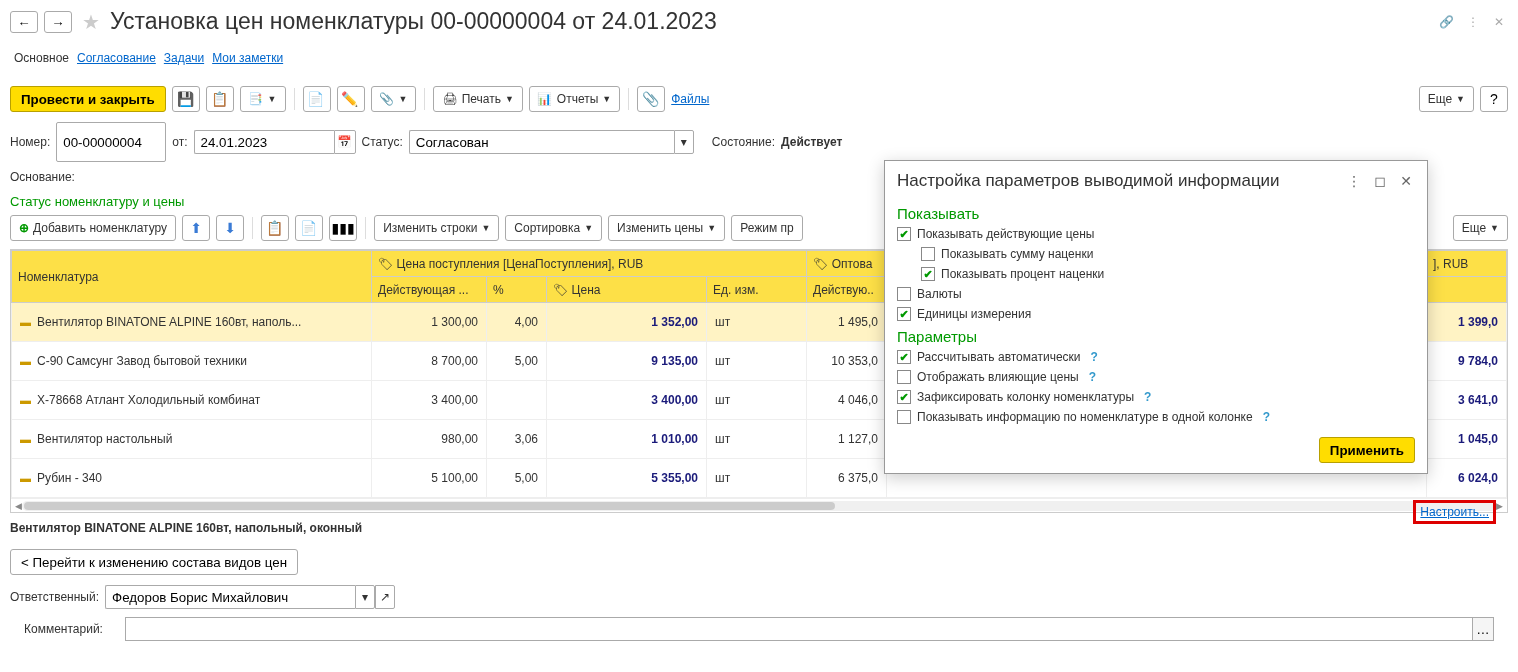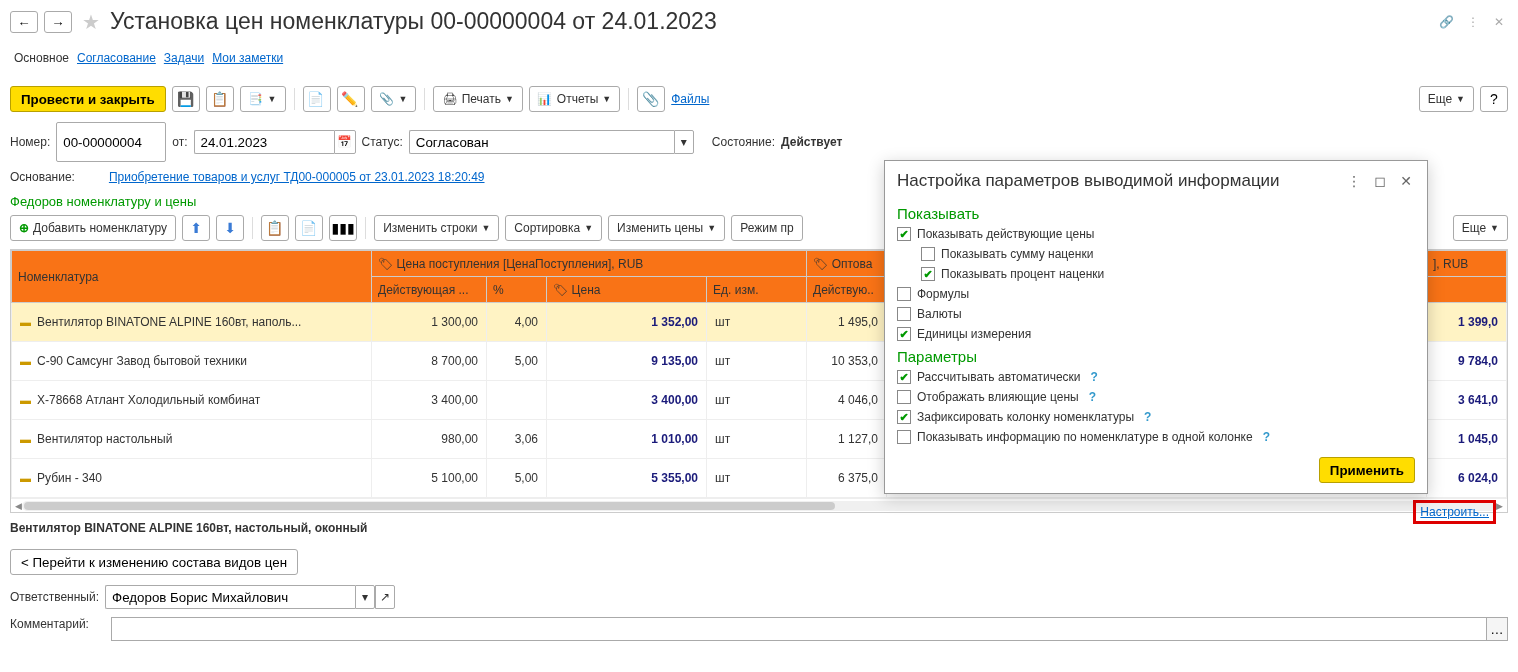--- a/index.html
+++ b/index.html
@@ -28,21 +28,21 @@
 .select-combo { display: flex; }
 .select-combo input { border: 1px solid #aaa; border-right: none; padding: 3px 6px; height: 24px; border-radius: 2px 0 0 2px; }
 .select-combo .drop { border: 1px solid #aaa; width: 20px; height: 24px; display: flex; align-items: center; justify-content: center; cursor: pointer; border-radius: 0 2px 2px 0; }
 .bold { font-weight: bold; }
 .section-title { color: #009900; padding: 6px 10px 2px; font-size: 13px; }
 .toolbar2 { display: flex; align-items: center; padding: 4px 10px; gap: 6px; }
 .btn-add { border: 1px solid #aaa; background: #fff; padding: 3px 8px; height: 26px; border-radius: 3px; display: flex; align-items: center; gap: 4px; cursor: pointer; }
 .plus-icon { color: #009900; font-weight: bold; }
 .table-wrap { margin: 4px 10px 0; border: 1px solid #ccc; position: relative; }
 .table { width: 100%; border-collapse: collapse; table-layout: fixed; }
-.th { background: #f97316; border: 1px solid #ccc; padding: 4px 6px; text-align: left; font-weight: normal; height: 26px; overflow: hidden; white-space: nowrap; text-overflow: ellipsis; }
+.th { background: #fde047; border: 1px solid #ccc; padding: 4px 6px; text-align: left; font-weight: normal; height: 26px; overflow: hidden; white-space: nowrap; text-overflow: ellipsis; }
 .th-group { text-align: left; }
 .td { border: 1px solid #eee; padding: 12px 8px; height: 28px; overflow: hidden; white-space: nowrap; text-overflow: ellipsis; }
 .td-r { text-align: right; }
 .row-sel td { background: #fff3c4; }
 .price-bold { color: #1a1a7a; font-weight: bold; }
 .folder-icon { color: #cc9900; font-size: 11px; margin-right: 6px; }
 .scroll-strip { height: 14px; background: #fff; border-top: 1px solid #eee; display: flex; align-items: center; padding: 0 4px; }
 .scroll-track { flex: 1; height: 10px; background: #f0f0f0; border-radius: 5px; position: relative; }
 .scroll-thumb { position: absolute; left: 2px; width: 55%; height: 8px; top: 1px; background: #ccc; border-radius: 4px; }
 .footer-text { padding: 8px 10px; font-weight: bold; }
@@ -55,21 +55,21 @@
 .popover-row { display: flex; align-items: center; padding: 3px 12px; gap: 6px; }
 .chk { width: 14px; height: 14px; border: 1px solid #888; display: inline-flex; align-items: center; justify-content: center; cursor: pointer; font-size: 11px; color: #009900; font-weight: bold; }
 .indent { margin-left: 24px; }
 .help-q { color: #3399cc; font-weight: bold; cursor: pointer; margin-left: 4px; }
 .popover-footer { display: flex; justify-content: flex-end; padding: 10px 12px; }
 .config-box { position: absolute; right: 22px; top: 500px; border: 3px solid #d00; padding: 2px 4px; }
 .divider { width: 1px; height: 22px; background: #ddd; margin: 0 2px; }
 .resp-row { display: flex; align-items: center; padding: 4px 10px; gap: 6px; }
 .resp-combo { display: flex; flex: 0 0 auto; }
 .resp-combo input { width: 250px; }
-.comment-row { display: flex; padding: 4px 10px; gap: 22px; }
+.comment-row { display: flex; align-items: center; padding: 4px 24px; gap: 22px; }
 .comment-input { flex: 1; display: flex; }
 .comment-input input { flex: 1; border: 1px solid #aaa; border-right: none; padding: 3px 6px; height: 24px; }
 .comment-input .btn-dots { border: 1px solid #aaa; width: 22px; height: 24px; background: #f5f5f5; cursor: pointer; }
 </style>
 </head>
 <body>
 
 <div class="header-bar">
   <button class="nav-btn">←</button>
   <button class="nav-btn">→</button>
@@ -138,24 +138,23 @@
     <input style="width: 265px;" value="Согласован">
     <span class="drop">▾</span>
   </div>
   <span class="label" style="margin-left:12px;">Состояние:</span>
   <span class="bold">Действует</span>
 </div>
 
 <div class="form-row">
   <span class="label">Основание:</span>
   <span style="width:22px;"></span>
-  <span class="link">Приобретение товаров и услуг ТД00-000005 от 23.01.2023 18:20:49</span>
-</div>
-
-<div class="section-title">Федоров номенклатуру и цены</div>
+</div>
+
+<div class="section-title">Статус номенклатуру и цены</div>
 
 <div class="toolbar2">
   <div class="btn-add">
       <span class="plus-icon">⊕</span>
       <span>Добавить номенклатуру</span>
     </div>
   <button class="btn-icon" style="color:#3a7bd5;">⬆</button>
   <button class="btn-icon" style="color:#3a7bd5;">⬇</button>
   <div class="divider"></div>
   <button class="btn-icon">📋</button>
@@ -268,21 +267,21 @@
   </table>
   <div class="scroll-strip">
     <span style="font-size:9px;color:#888;">◀</span>
     <div class="scroll-track">
         <div class="scroll-thumb"></div>
       </div>
     <span style="font-size:9px;color:#888;">▶</span>
   </div>
 </div>
 
-<div class="footer-text">Вентилятор BINATONE ALPINE 160вт, настольный, оконный</div>
+<div class="footer-text">Вентилятор BINATONE ALPINE 160вт, напольный, оконный</div>
 
 <div style="padding:6px 10px;">
   <button class="btn-border">&lt; Перейти к изменению состава видов цен</button>
 </div>
 
 <div class="resp-row">
   <span class="label">Ответственный:</span>
   <div class="select-combo resp-combo">
     <input value="Федоров Борис Михайлович" style="">
     <span class="drop">▾</span>
@@ -317,24 +316,20 @@
   <div class="popover-row indent">
       <span class="chk"></span>
       <span>Показывать сумму наценки</span>
     </div>
   <div class="popover-row indent">
       <span class="chk">✔</span>
       <span>Показывать процент наценки</span>
     </div>
   <div class="popover-row">
       <span class="chk"></span>
-      <span>Формулы</span>
-    </div>
-  <div class="popover-row">
-      <span class="chk"></span>
       <span>Валюты</span>
     </div>
   <div class="popover-row">
       <span class="chk">✔</span>
       <span>Единицы измерения</span>
     </div>
   <div class="popover-section">Параметры</div>
   <div class="popover-row">
       <span class="chk">✔</span>
       <span>Рассчитывать автоматически</span>

